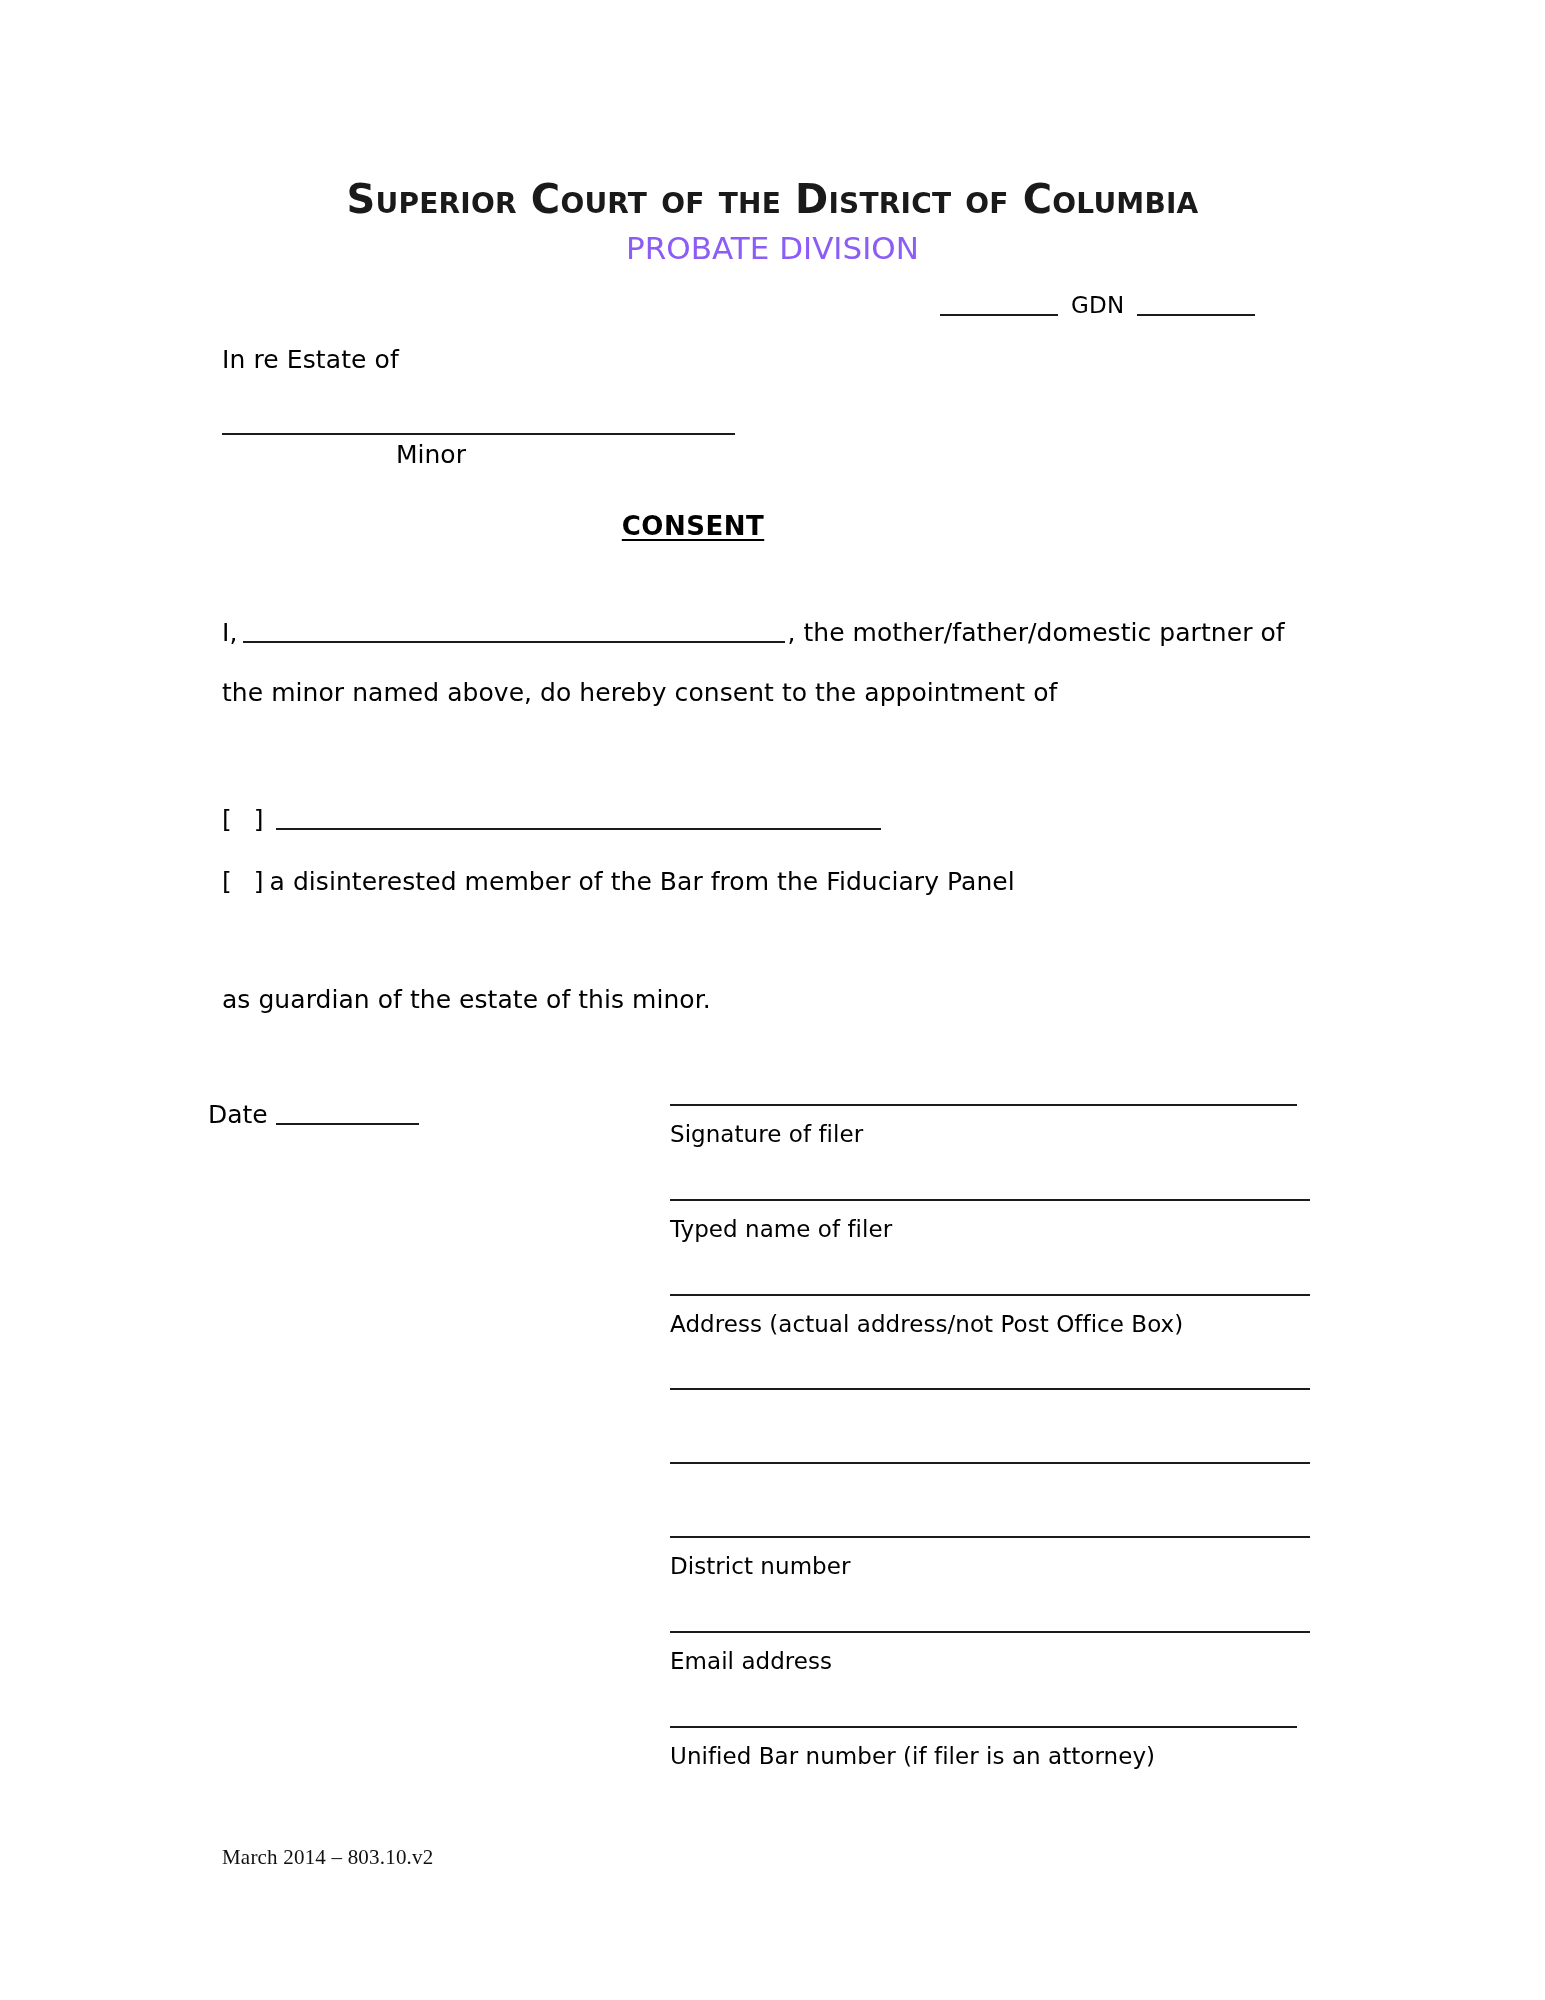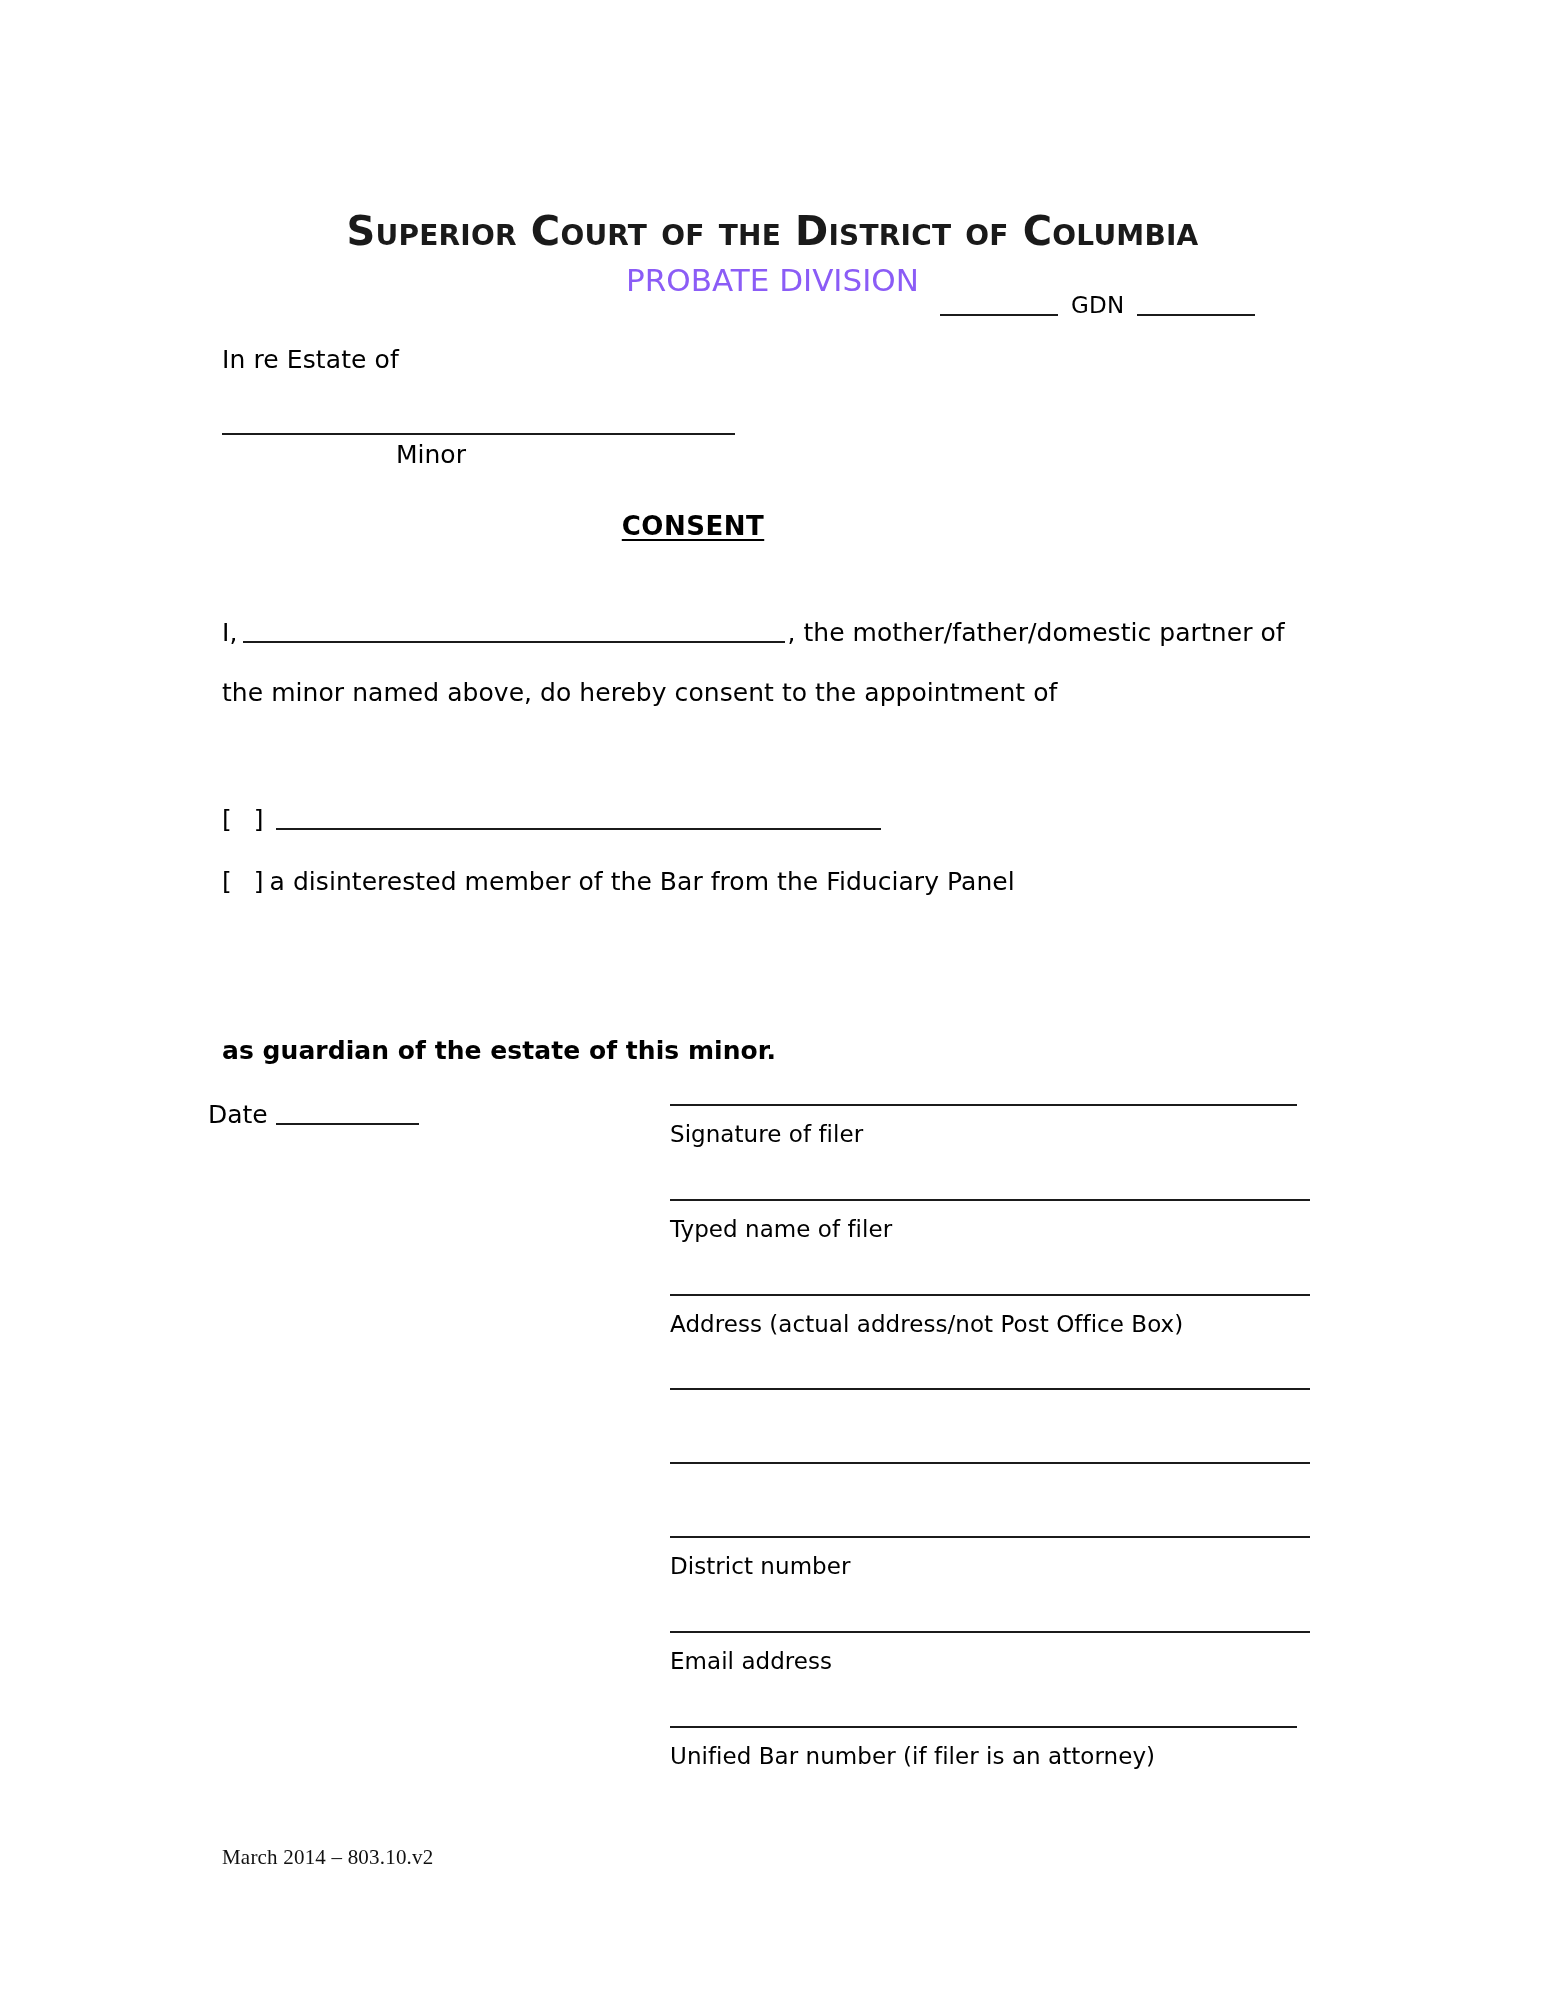--- a/index.html
+++ b/index.html
@@ -20,21 +20,20 @@
     overflow: hidden;
   }
 
   
   .header {
     position: absolute;
     left: 0;
     top: 178px;
     width: 1545px;
     text-align: center;
-    margin-top: 32px;
   }
   .court-title {
     font-family: "DejaVu Sans", sans-serif;
     font-weight: bold;
     font-size: 40px;
     font-variant: small-caps;
     letter-spacing: 0.2px;
     line-height: 1.05;
     color: #1a1a1a;
     white-space: nowrap;
@@ -105,21 +104,21 @@
   
   .body-line {
     position: absolute;
     left: 222px;
     font-size: 25px;
     letter-spacing: 0.05px;
     white-space: nowrap;
   }
   .l-intro  { top: 618px; }
   .l-cont   { top: 678px; }
-  .l-closing{ top: 1036px; font-weight: bold; }
+  .l-closing{ top: 985px; }
 
   .inline-blank {
     display: inline-block;
     border-bottom: 2px solid #1b1b1b;
     width: 542px;
     height: 18px;
     vertical-align: -2px;
     margin: 0 2px 0 6px;
   }
 

